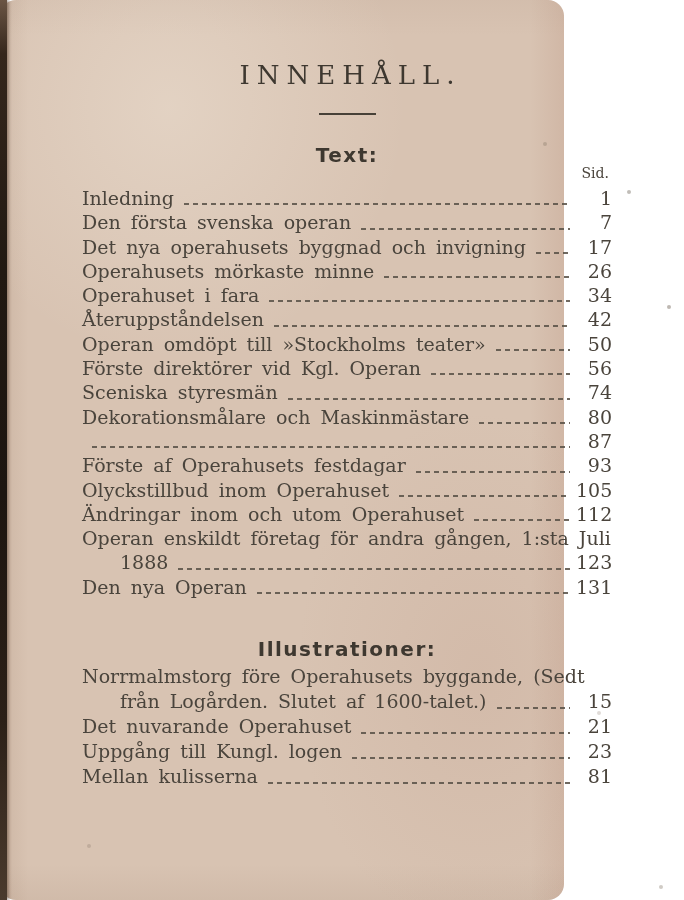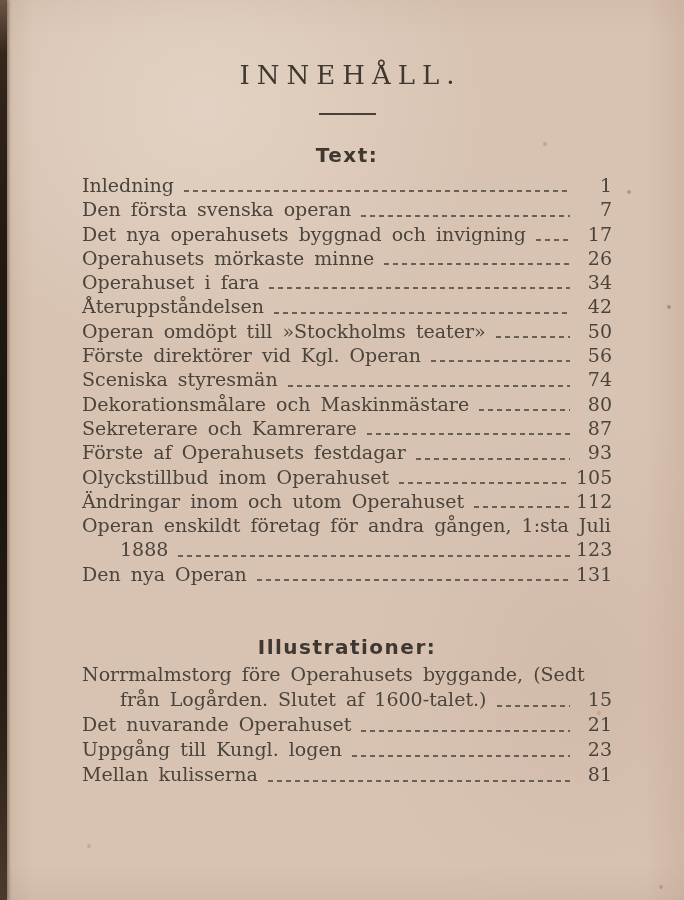--- a/index.html
+++ b/index.html
@@ -8,28 +8,29 @@
     width: 684px;
     height: 900px;
     overflow: hidden;
   }
   body {
     font-family: "DejaVu Serif", serif;
     color: #4a443c;
   }
   .page {
     position: relative;
-    width: 684px;
+    width: 564px;
     height: 900px;
     background:
       radial-gradient(ellipse 60% 40% at 30% 12%, rgba(246,238,226,0.35), rgba(246,238,226,0) 70%),
       radial-gradient(ellipse 50% 45% at 85% 75%, rgba(186,146,128,0.18), rgba(186,146,128,0) 65%),
       linear-gradient(90deg, rgba(130,95,70,0.14) 0%, rgba(130,95,70,0) 5%, rgba(130,95,70,0) 94%, rgba(170,120,100,0.16) 100%),
       linear-gradient(180deg, rgba(120,90,70,0.05) 0%, rgba(120,90,70,0) 4%, rgba(120,90,70,0) 96%, rgba(120,90,70,0.08) 100%),
       #d8c3b2;
+    border-radius: 16px;
   }
   .spine-shadow {
     position: absolute;
     left: 0; top: 0;
     width: 7px; height: 900px;
     background: linear-gradient(180deg, #6b5544 0%, #35271c 6%, #211912 30%, #1c1510 55%, #2c2017 80%, #4a3a2d 100%);
     box-shadow: 2px 0 3px rgba(80,55,38,0.45);
   }
   .specks {
     position: absolute;
@@ -71,21 +72,21 @@
     margin: 0;
     text-align: center;
     font-family: "DejaVu Sans", sans-serif;
     font-weight: bold;
     font-size: 20px;
     line-height: 26px;
     letter-spacing: 1.5px;
     color: #3e3830;
   }
   .toc-section.text-section .section-heading { margin-top: 27px; }
-  .toc-section.illustrationer-section .section-heading { margin-top: 48px; }
+  .toc-section.illustrationer-section .section-heading { margin-top: 37px; }
   .col-header {
     margin-top: -3px;
     text-align: right;
     font-size: 14px;
     line-height: 16px;
     padding-right: 3px;
     color: #4a443c;
   }
   .toc-section.text-section .rows { margin-top: 5px; }
   .toc-section.illustrationer-section .rows { margin-top: 2px; }
@@ -126,20 +127,21 @@
 <div class="page">
   <div class="spine-shadow"></div>
   <div class="specks"></div>
 
   <main class="content">
     <h1 class="book-title">INNEHÅLL.</h1>
     <div class="title-rule"></div>
     <div id="sections">
         <section class="toc-section text-section">
     <h2 class="section-heading">Text:</h2>
+    <div class="col-header">Sid.</div>
     <div class="rows">
             <div class="toc-row">
     <span class="toc-title">Inledning</span>
     <span class="leader"></span>
     <span class="toc-page">1</span>
   </div>
             <div class="toc-row">
     <span class="toc-title">Den första svenska operan</span>
     <span class="leader"></span>
     <span class="toc-page">7</span>
@@ -178,21 +180,20 @@
     <span class="toc-title">Sceniska styresmän</span>
     <span class="leader"></span>
     <span class="toc-page">74</span>
   </div>
             <div class="toc-row">
     <span class="toc-title">Dekorationsmålare och Maskinmästare</span>
     <span class="leader"></span>
     <span class="toc-page">80</span>
   </div>
             <div class="toc-row">
-    <span class="toc-title">Sekreterare och Kamrerare</span>
     <span class="leader"></span>
     <span class="toc-page">87</span>
   </div>
             <div class="toc-row">
     <span class="toc-title">Förste af Operahusets festdagar</span>
     <span class="leader"></span>
     <span class="toc-page">93</span>
   </div>
             <div class="toc-row">
     <span class="toc-title">Olyckstillbud inom Operahuset</span>

